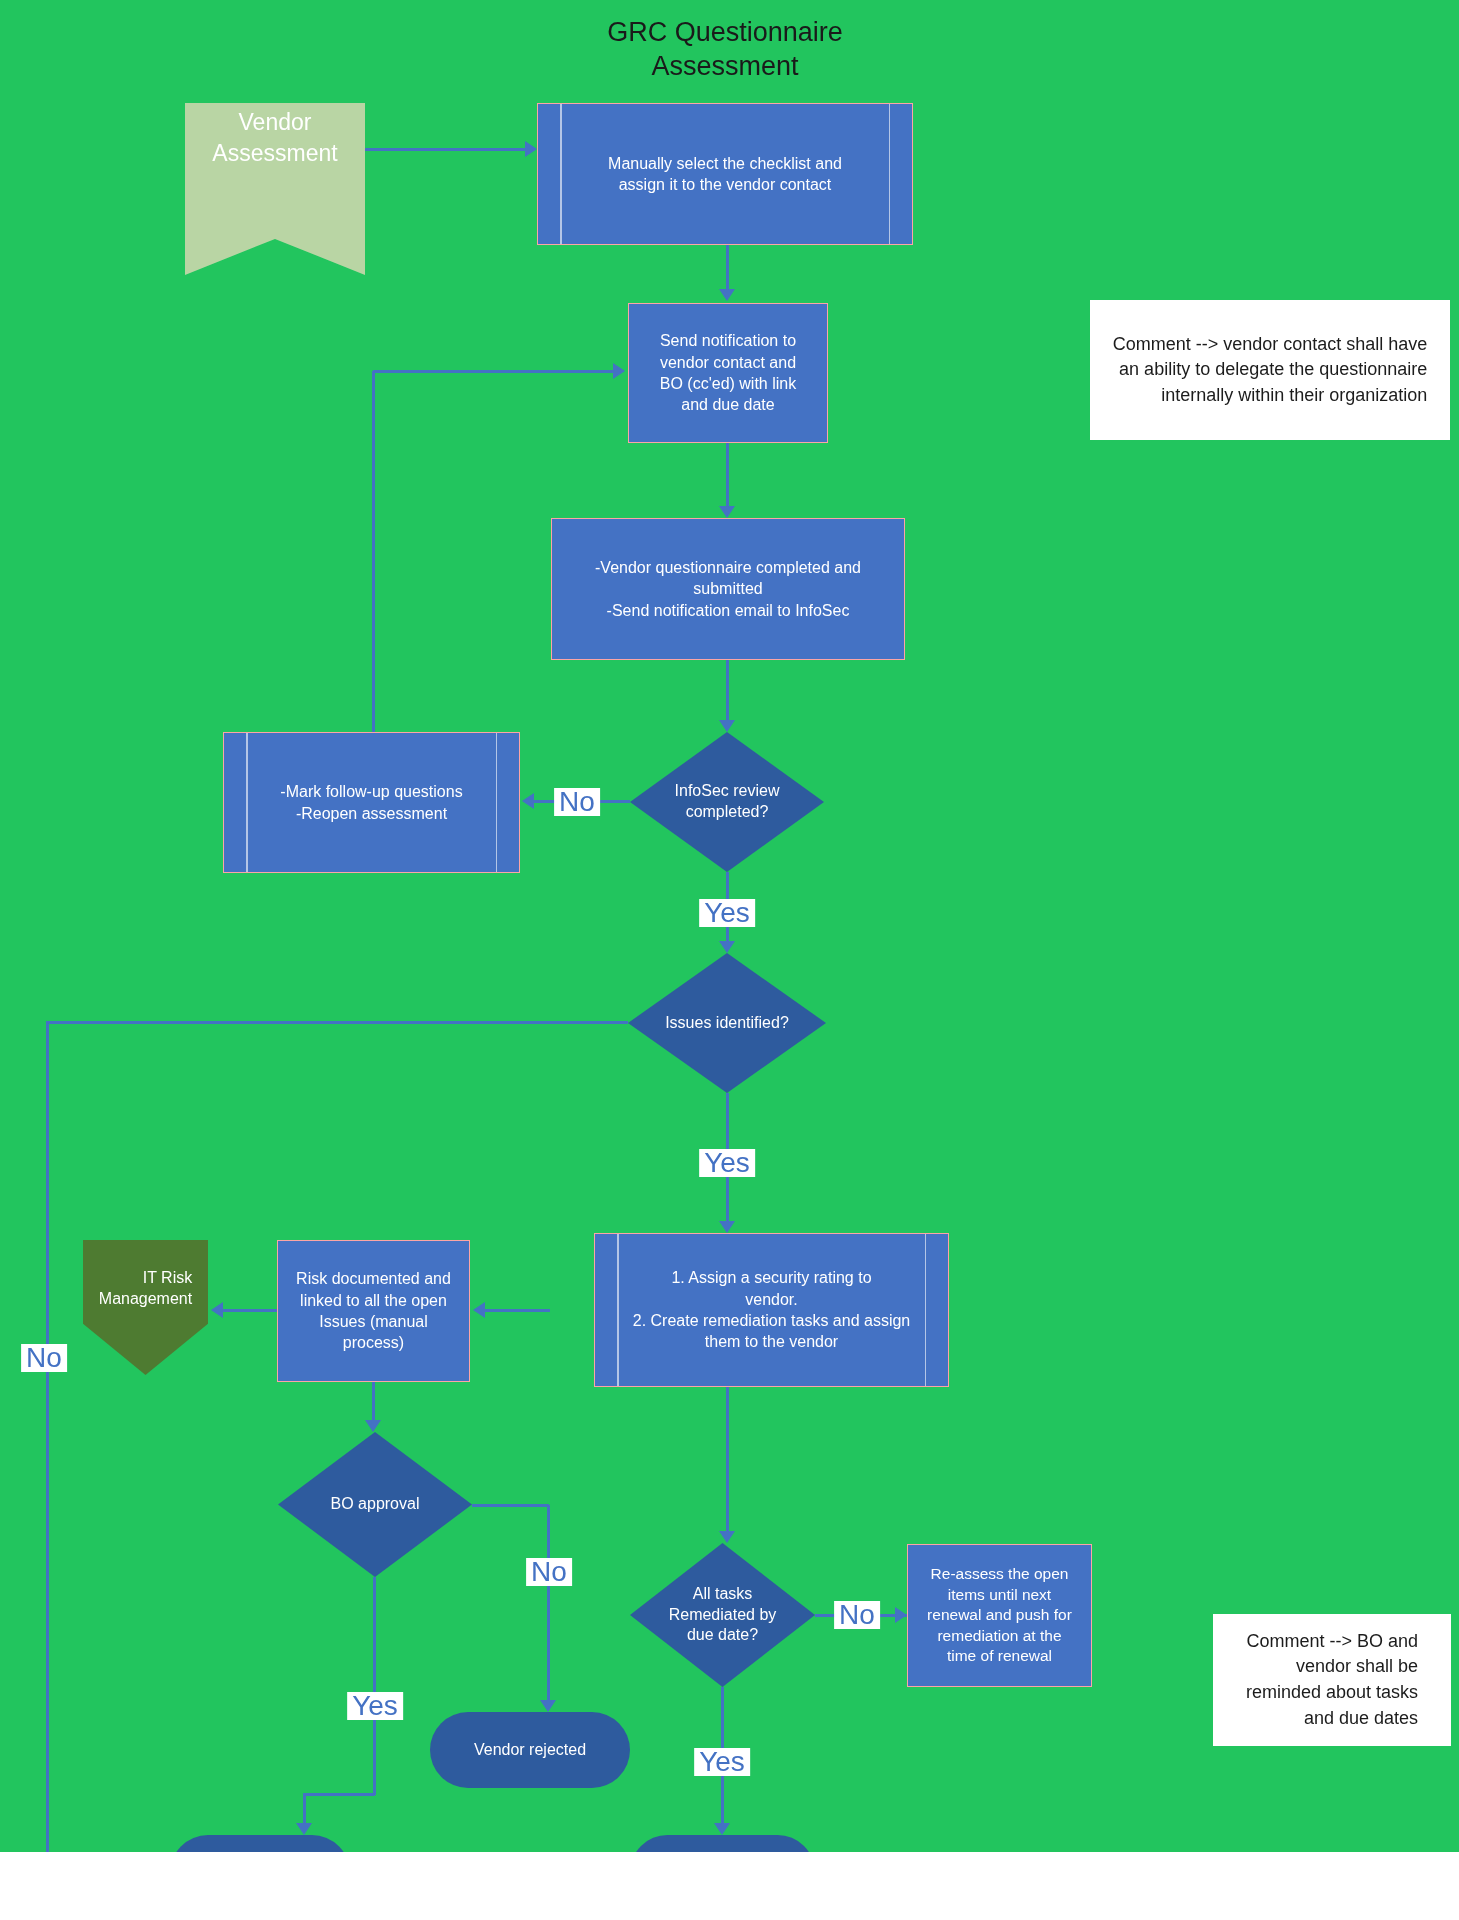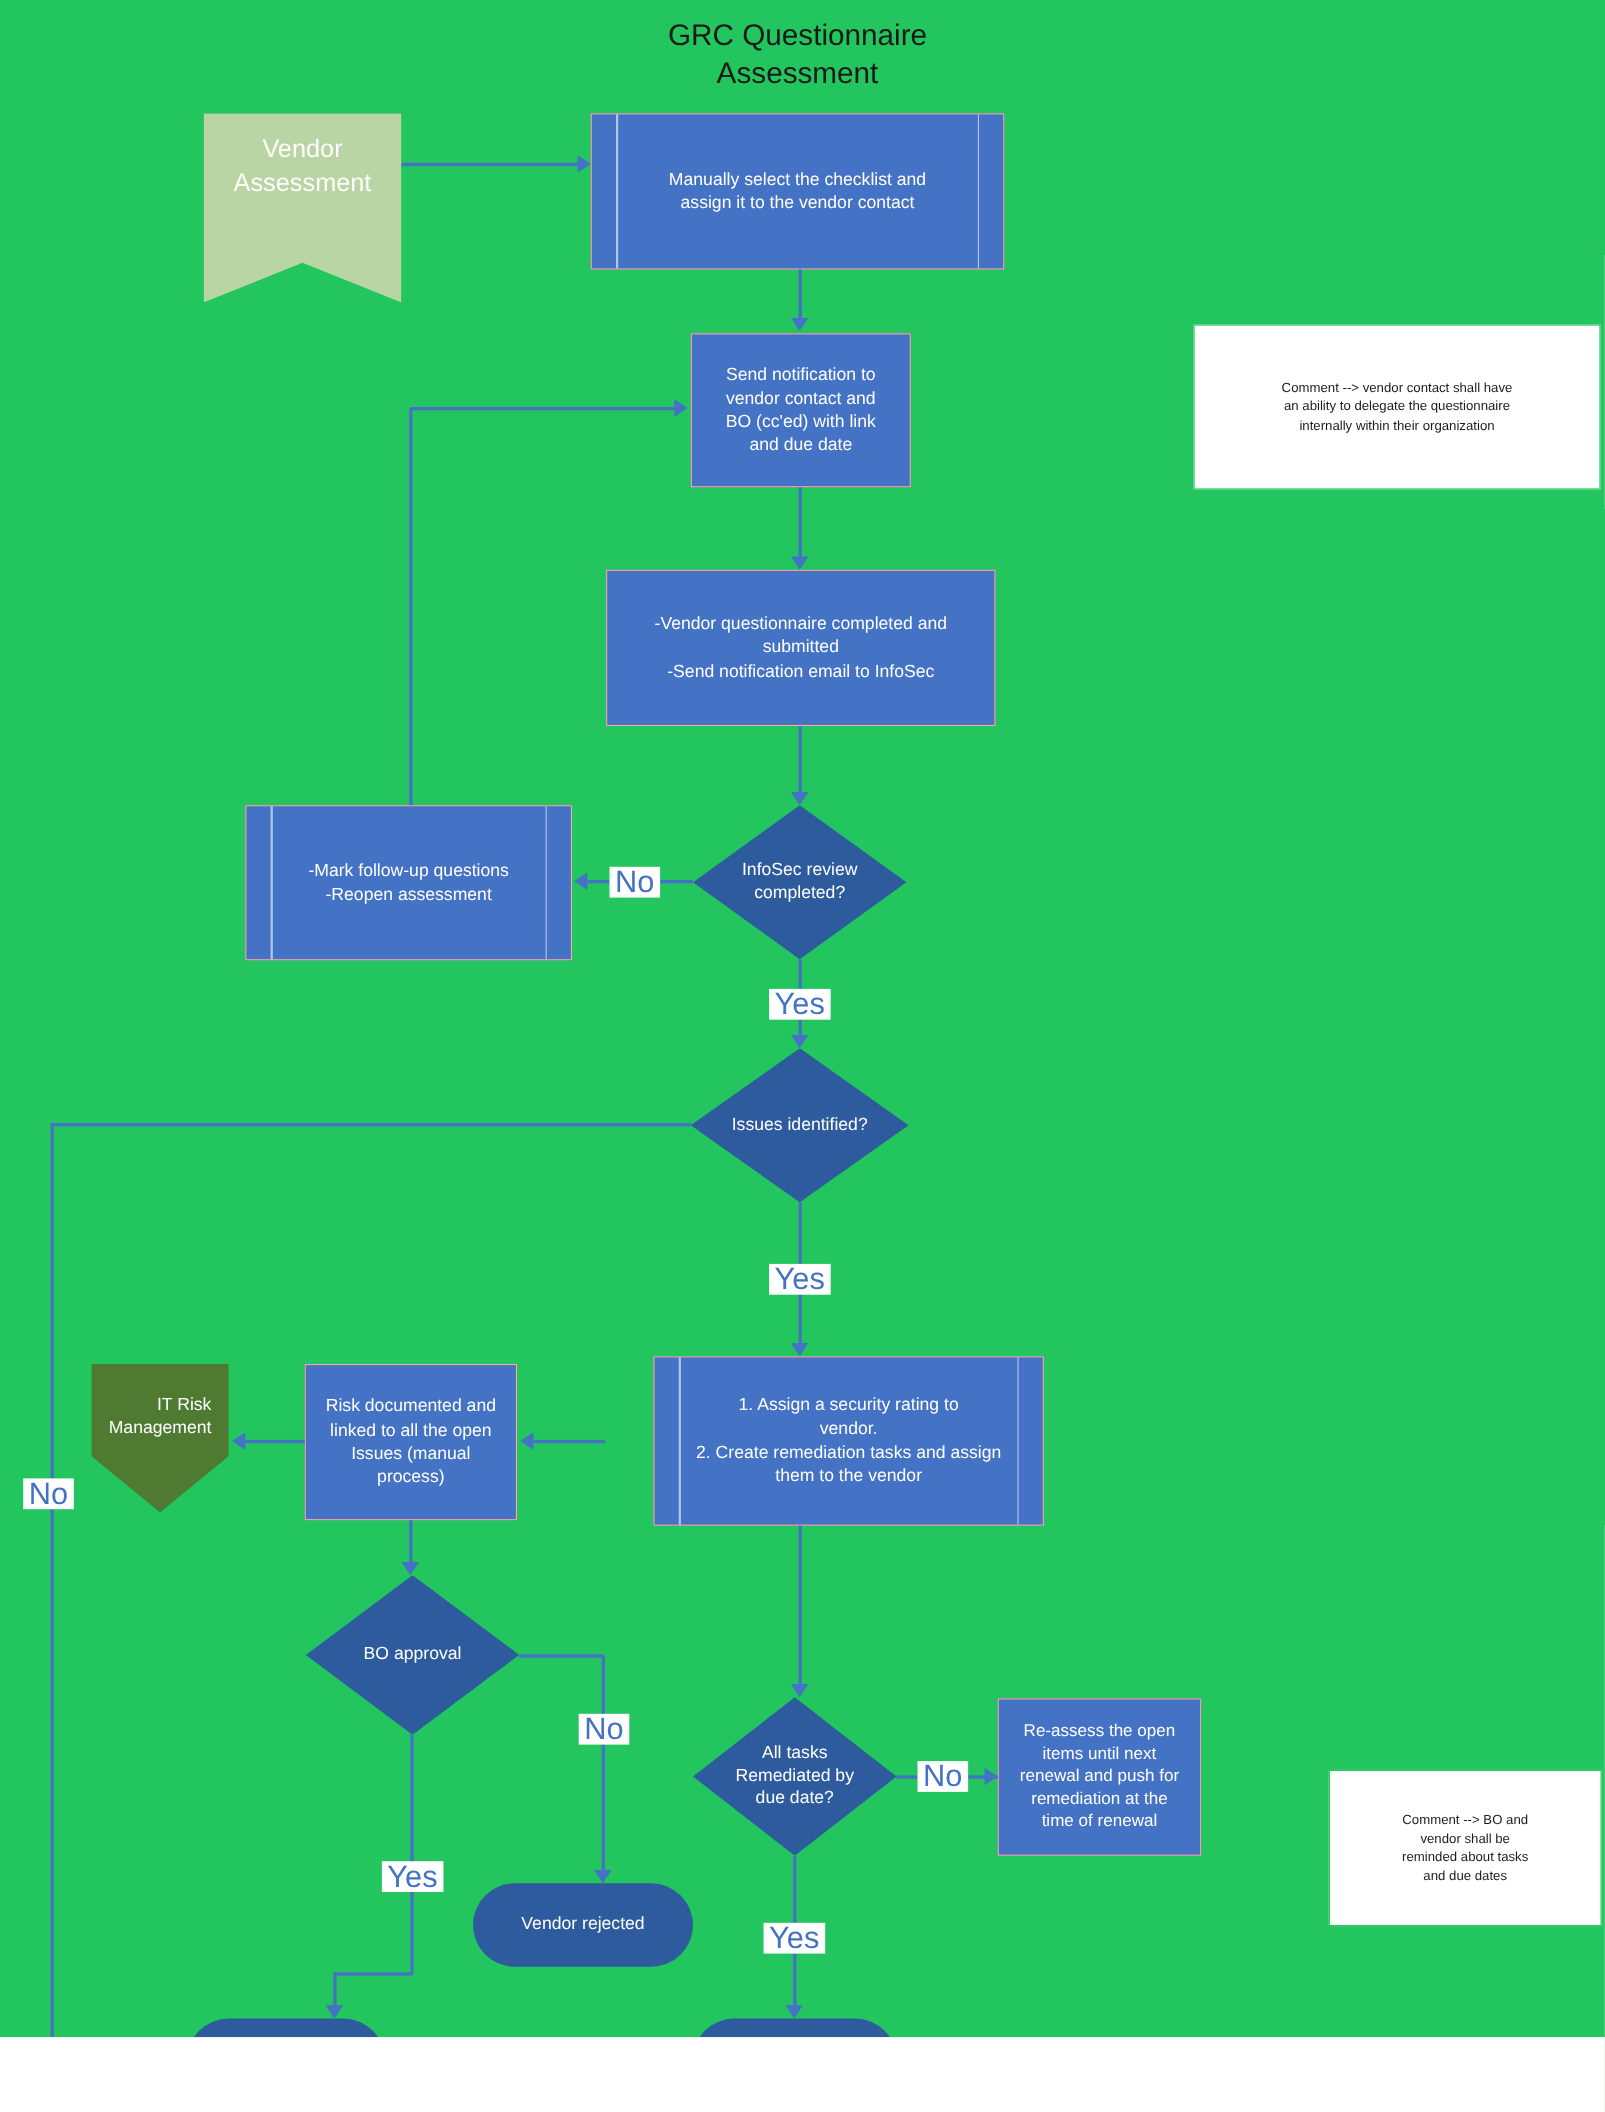--- a/index.html
+++ b/index.html
@@ -17,28 +17,28 @@
   .predef::before{left:22px;}
   .predef::after{right:22px;}
   .diamond{position:absolute;background:#2e5b9e;color:#fff;display:flex;align-items:center;
         justify-content:center;text-align:center;font-size:16px;line-height:1.3;
         clip-path:polygon(50% 0,100% 50%,50% 100%,0 50%);white-space:pre-line;
         padding:0 28px;box-sizing:border-box;}
   .pill{position:absolute;background:#2e5b9e;color:#fff;display:flex;align-items:center;
         justify-content:center;text-align:center;font-size:16px;border-radius:40px;}
   .banner{position:absolute;background:#b9d5a4;color:#fff;font-size:23px;line-height:1.35;
         text-align:center;clip-path:polygon(0 0,100% 0,100% 100%,50% 79%,0 100%);
-        display:flex;justify-content:center;padding-top:17px;box-sizing:border-box;
+        display:flex;justify-content:center;padding-top:4px;box-sizing:border-box;
         white-space:pre-line;}
   .pent{position:absolute;background:#4e7b31;color:#fff;font-size:16px;line-height:1.3;
         text-align:right;clip-path:polygon(0 0,100% 0,100% 62%,50% 100%,0 62%);
         display:flex;justify-content:center;padding-top:28px;box-sizing:border-box;
         white-space:pre-line;}
-  .comment{position:absolute;background:#ffffff;border:1px solid #22c55e;color:#1c1c1c;
-        font-size:12px;line-height:1.42;text-align:center;display:flex;align-items:center;
+  .comment{position:absolute;background:#ffffff;border:5px solid #22c55e;color:#1c1c1c;
+        font-size:18px;line-height:1.42;text-align:right;display:flex;align-items:center;
         justify-content:center;padding:8px 12px;box-sizing:border-box;white-space:pre-line;}
   .hline{position:absolute;height:2.5px;background:#4472c4;}
   .vline{position:absolute;width:2.5px;background:#4472c4;}
   .aD{position:absolute;width:0;height:0;border-left:8px solid transparent;
       border-right:8px solid transparent;border-top:12px solid #4472c4;}
   .aR{position:absolute;width:0;height:0;border-top:8px solid transparent;
       border-bottom:8px solid transparent;border-left:12px solid #4472c4;}
   .aL{position:absolute;width:0;height:0;border-top:8px solid transparent;
       border-bottom:8px solid transparent;border-right:12px solid #4472c4;}
   .elabel{position:absolute;transform:translate(-50%,-50%);color:#4472c4;font-size:28px;

